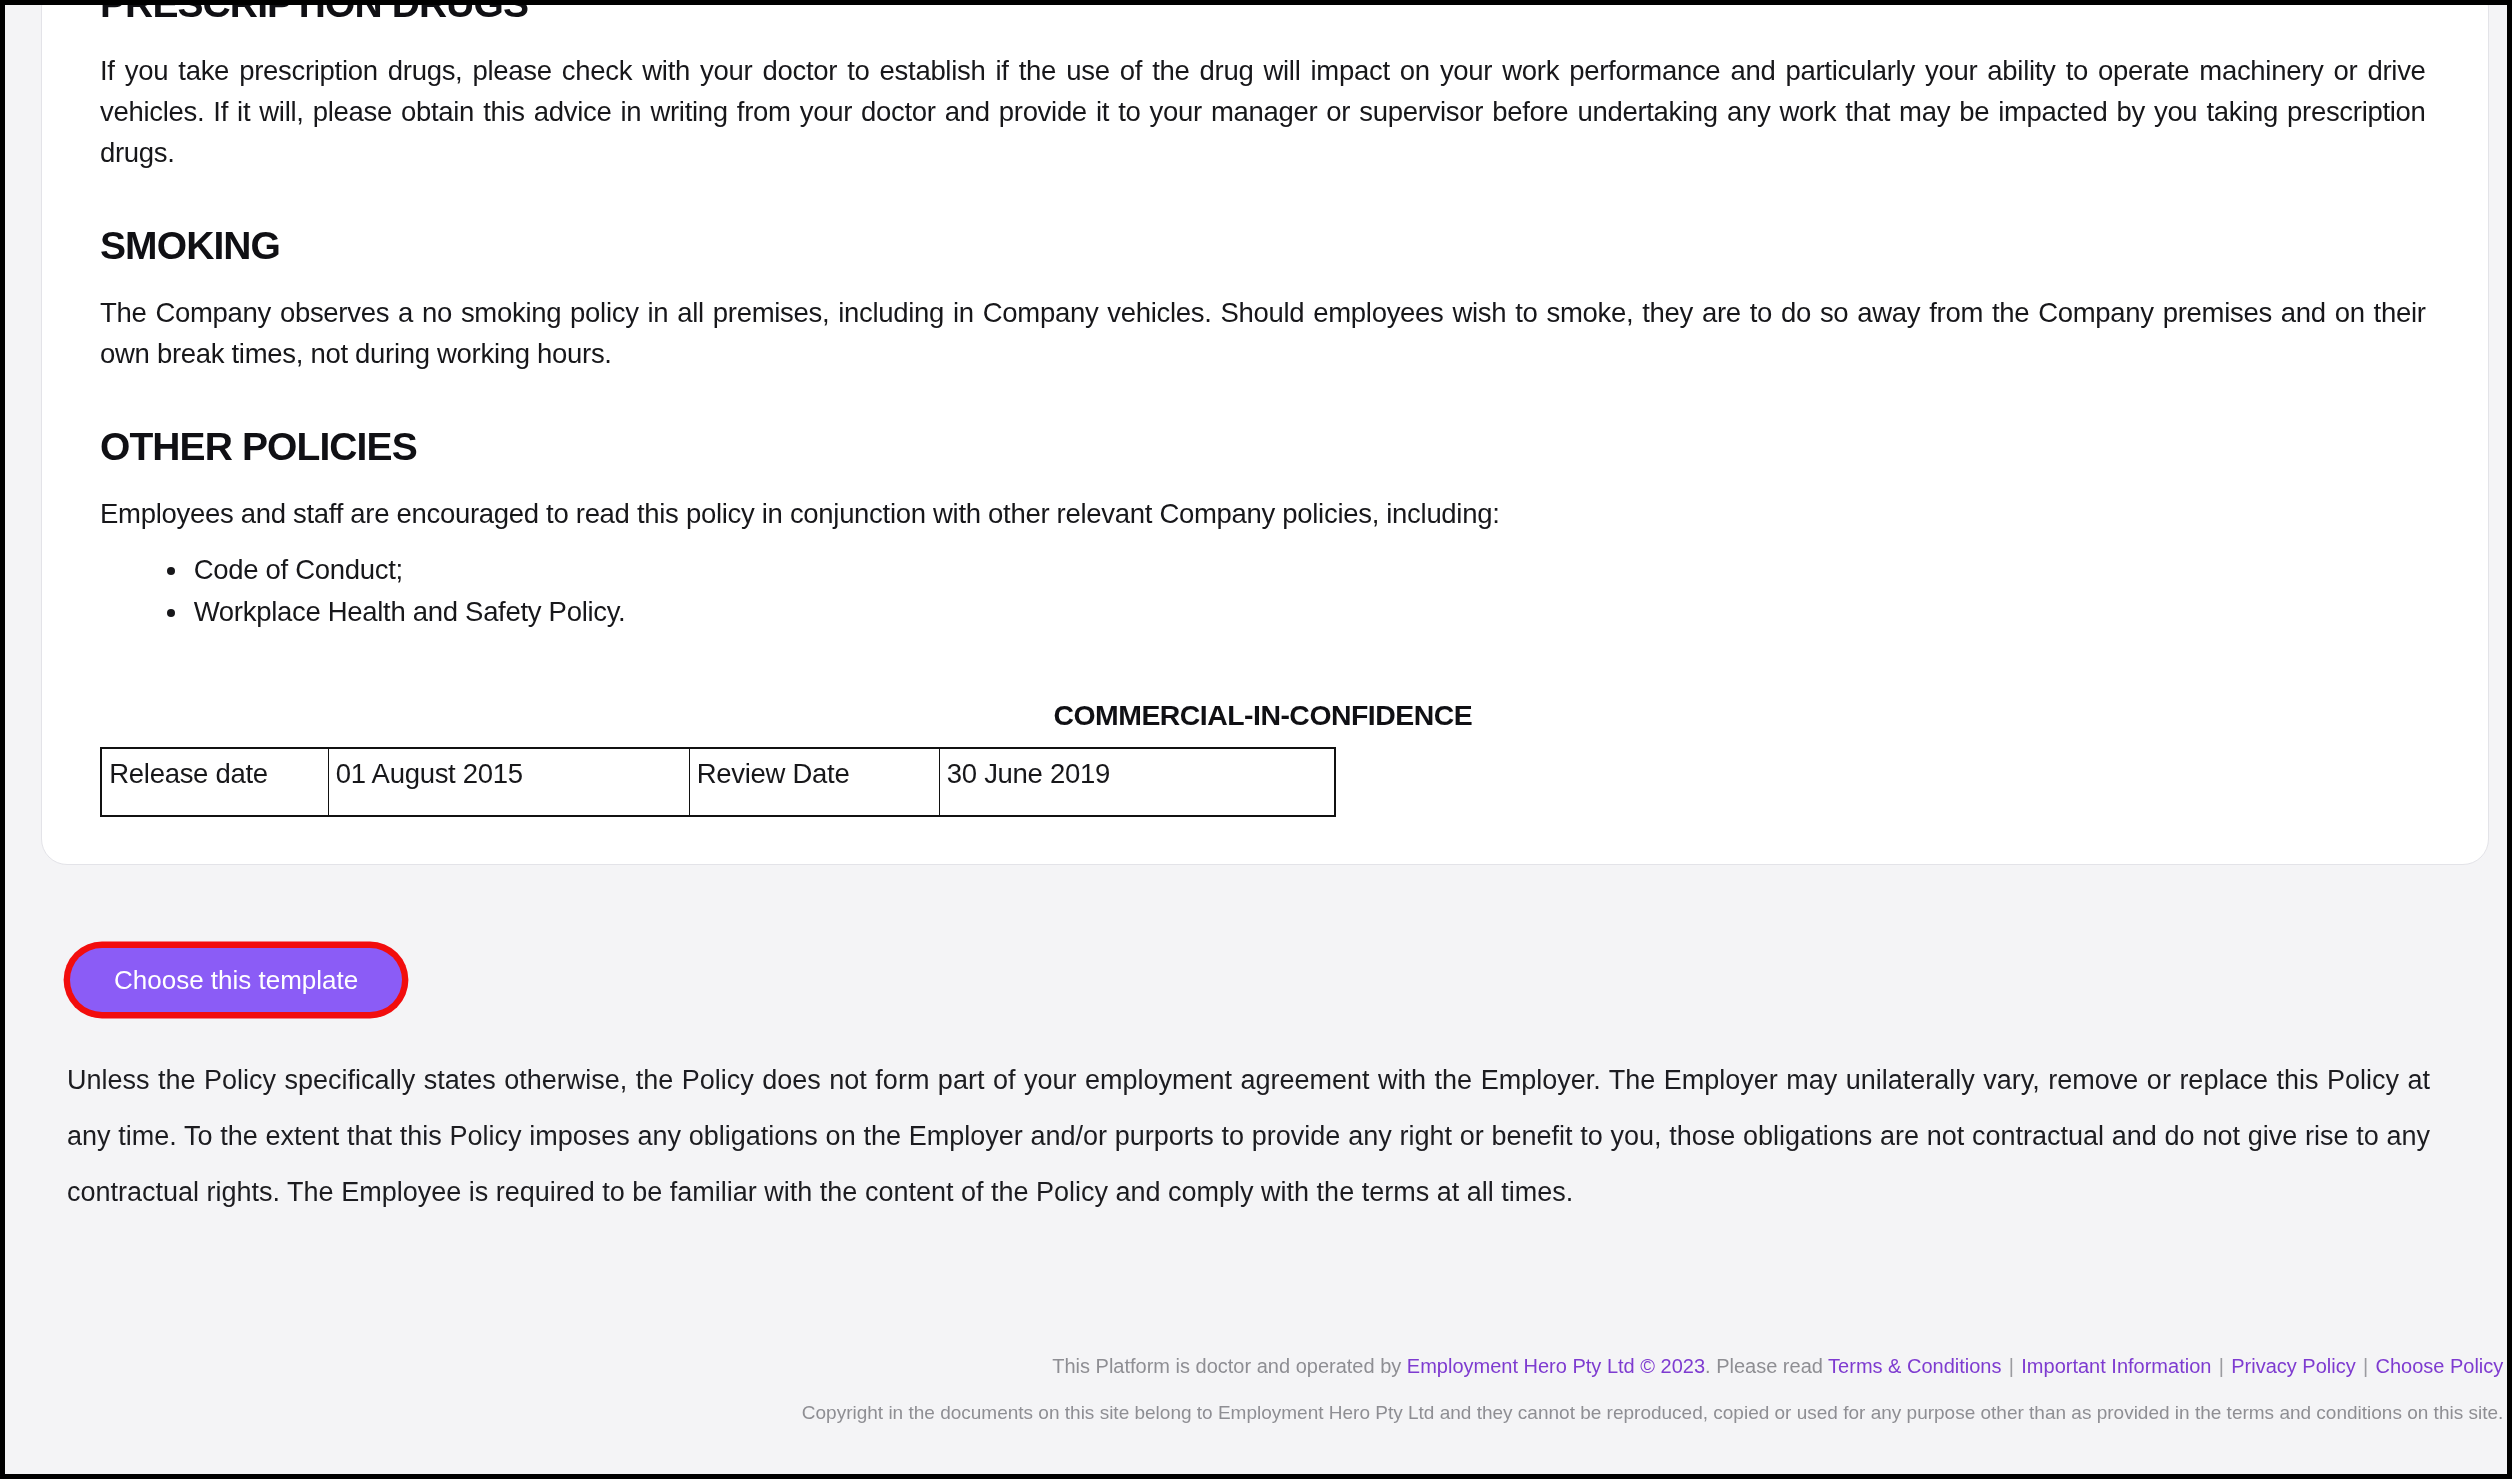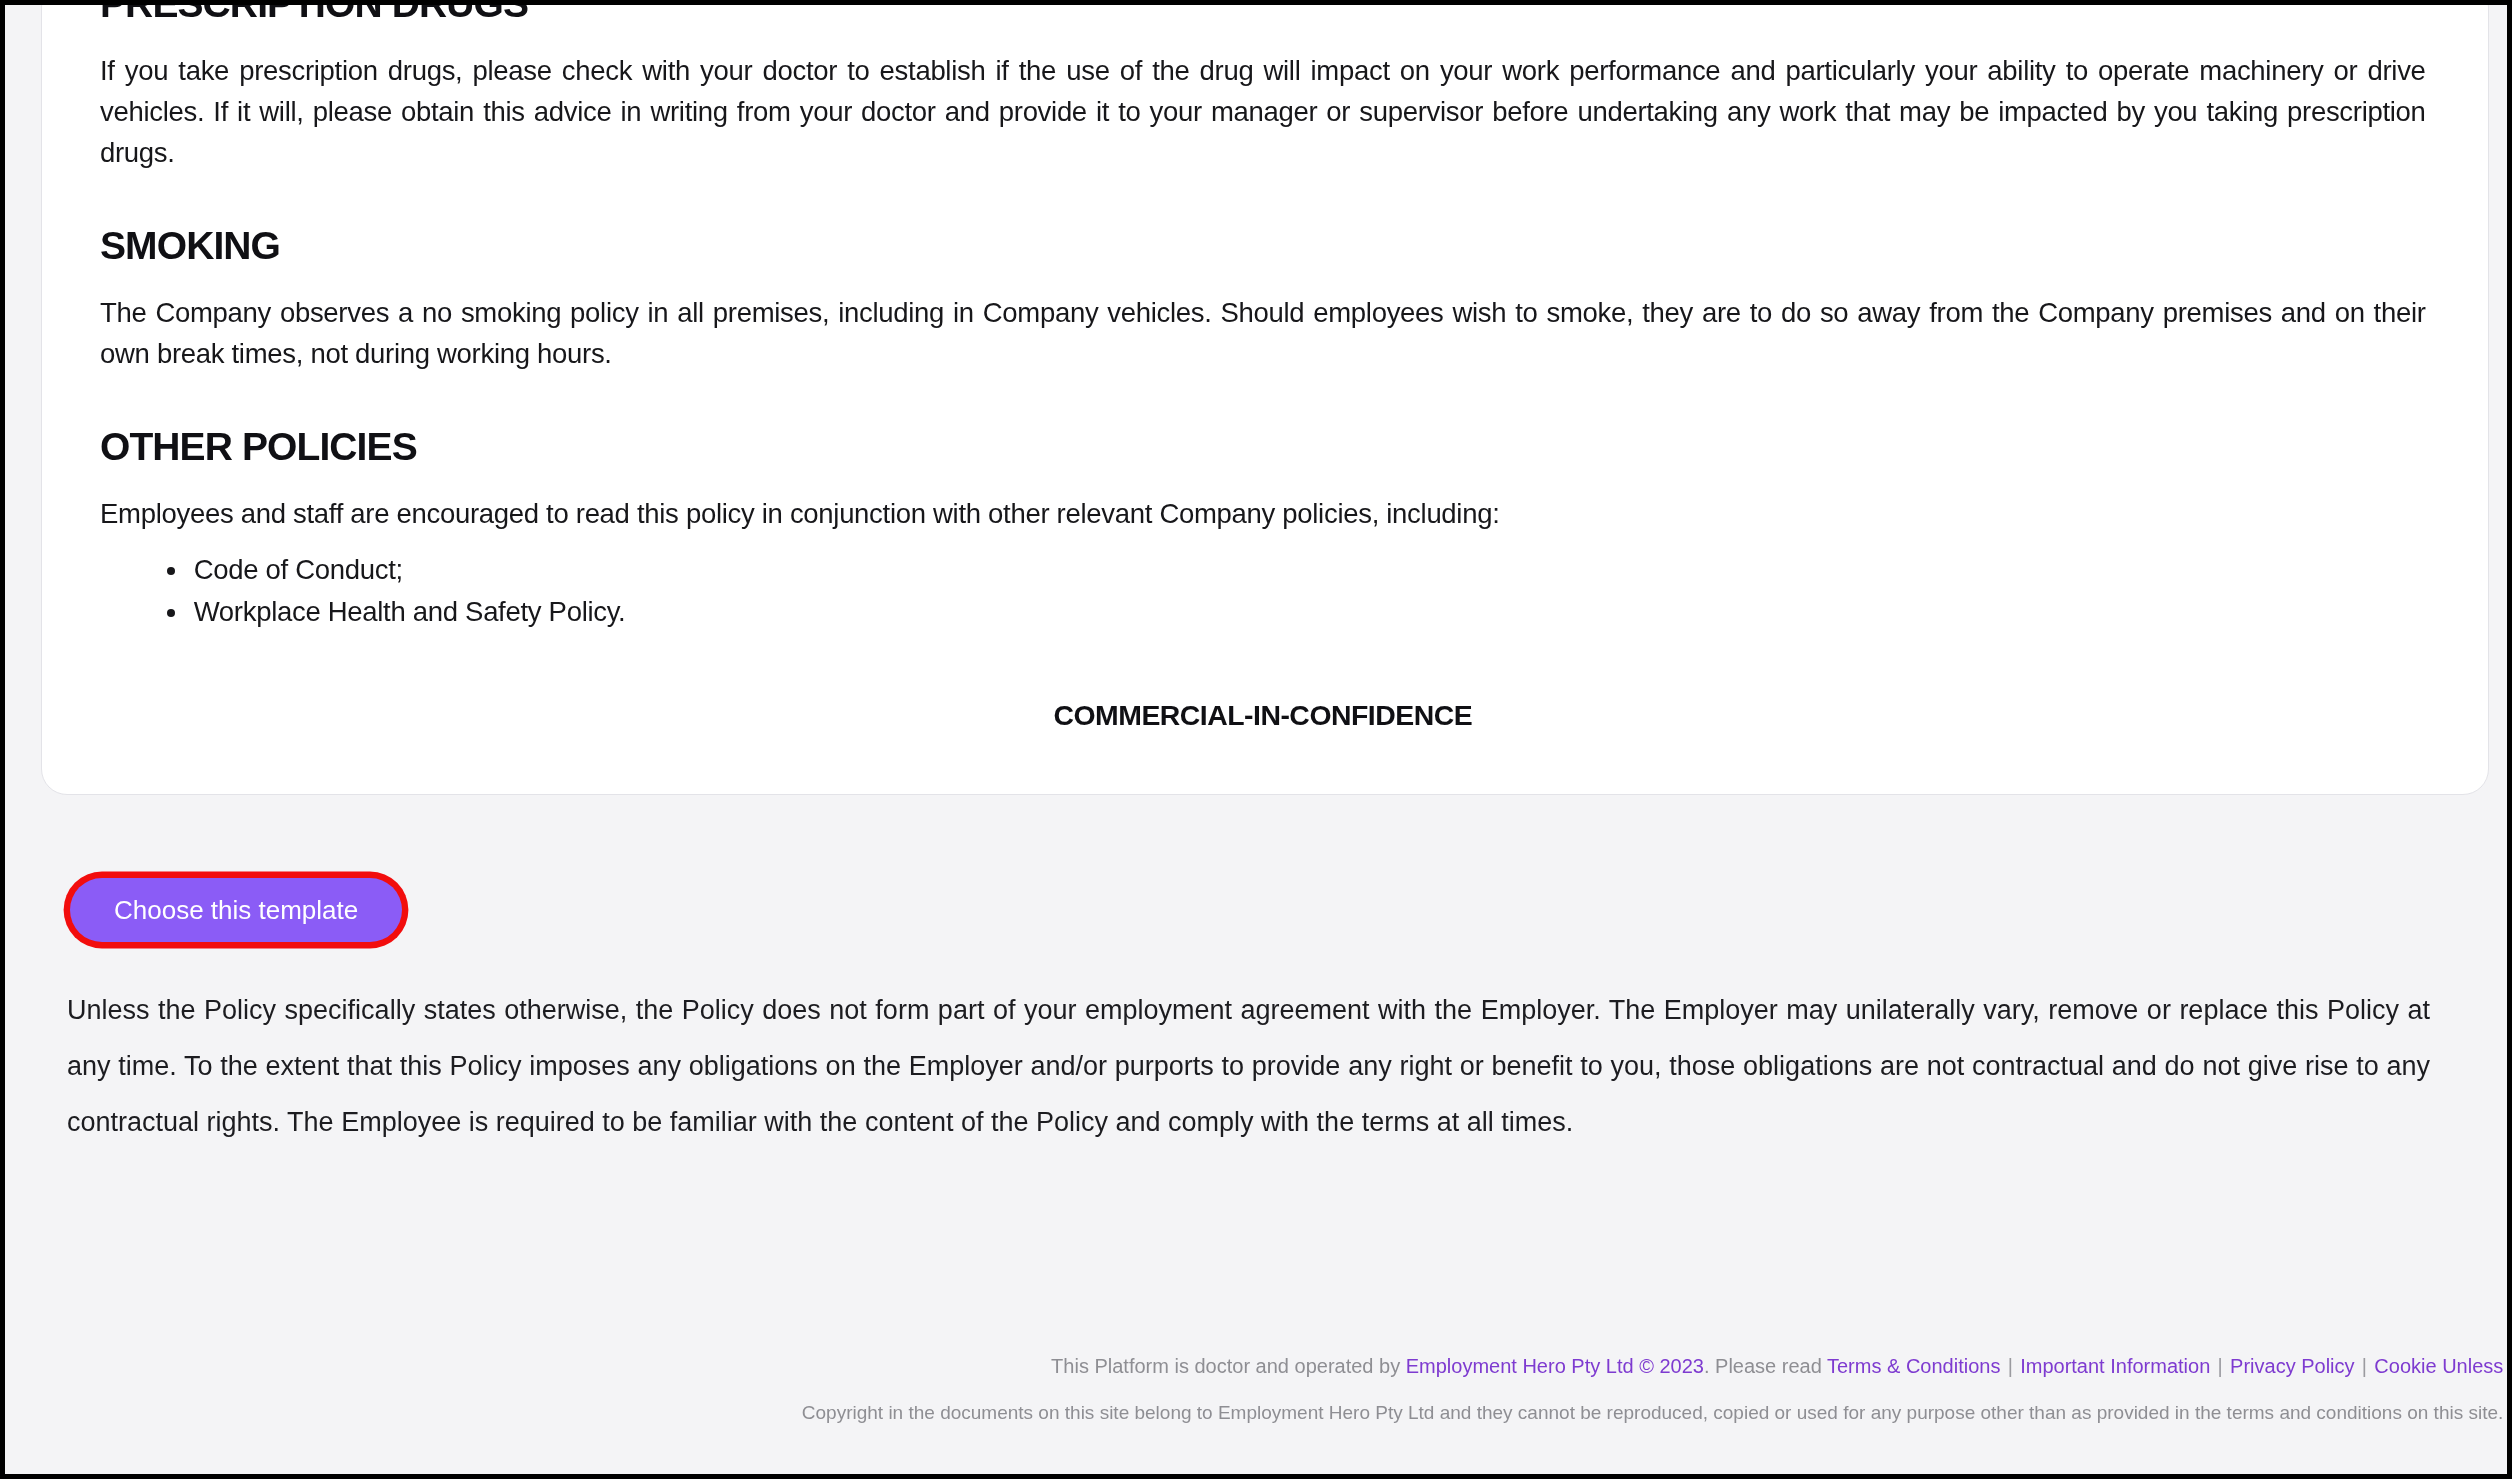--- a/index.html
+++ b/index.html
@@ -99,32 +99,38 @@
     <div class="confidence">COMMERCIAL-IN-CONFIDENCE</div>
 
     <table class="doc-meta">
       <colgroup>
         <col style="width:227px">
           <col style="width:361px">
         <col style="width:250px">
           <col style="width:396px">
       </colgroup>
       <tbody>
+        <tr>
+          <td>Release date</td>
+          <td>01 August 2015</td>
+          <td>Review Date</td>
+          <td>30 June 2019</td>
+        </tr>
       </tbody>
     </table>
   </div>
 
   
   <button class="choose-btn">Choose this template</button>
 
   
   <p class="disclaimer">Unless the Policy specifically states otherwise, the Policy does not form part of your employment agreement with the Employer. The Employer may unilaterally vary, remove or replace this Policy at any time. To the extent that this Policy imposes any obligations on the Employer and/or purports to provide any right or benefit to you, those obligations are not contractual and do not give rise to any contractual rights. The Employee is required to be familiar with the content of the Policy and comply with the terms at all times.</p>
 
   
   <div class="footer">
     <p class="line1">
-      <span>This Platform is doctor and operated by </span><a>Employment Hero Pty Ltd © 2023</a><span>. Please read </span><a>Terms &amp; Conditions</a><span class="sep">|</span><a>Important Information</a><span class="sep">|</span><a>Privacy Policy</a><span class="sep">|</span><a>Cookie Unless</a>
+      <span>This Platform is doctor and operated by </span><a>Employment Hero Pty Ltd © 2023</a><span>. Please read </span><a>Terms &amp; Conditions</a><span class="sep">|</span><a>Important Information</a><span class="sep">|</span><a>Privacy Policy</a><span class="sep">|</span><a>Choose Policy</a>
     </p>
     <p class="line2">Copyright in the documents on this site belong to Employment Hero Pty Ltd and they cannot be reproduced, copied or used for any purpose other than as provided in the terms and conditions on this site.</p>
   </div>
 
 </div>
 
 
 </body></html>

